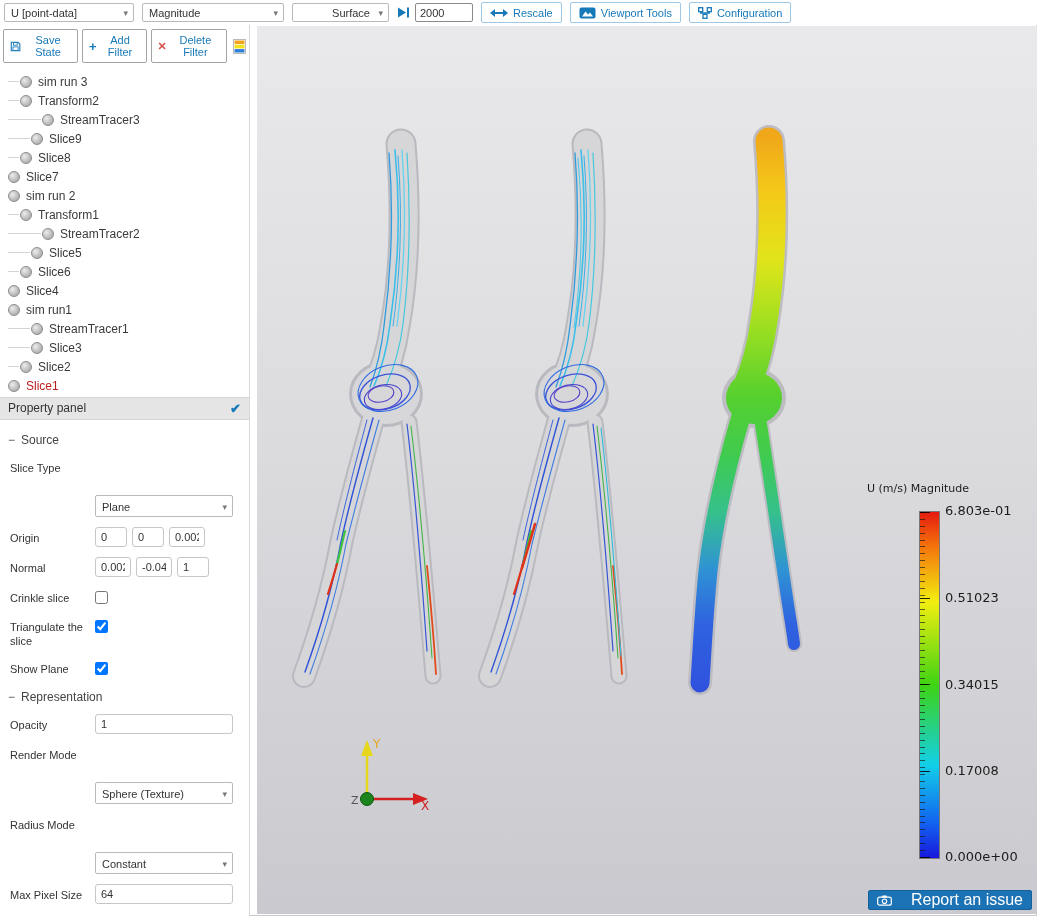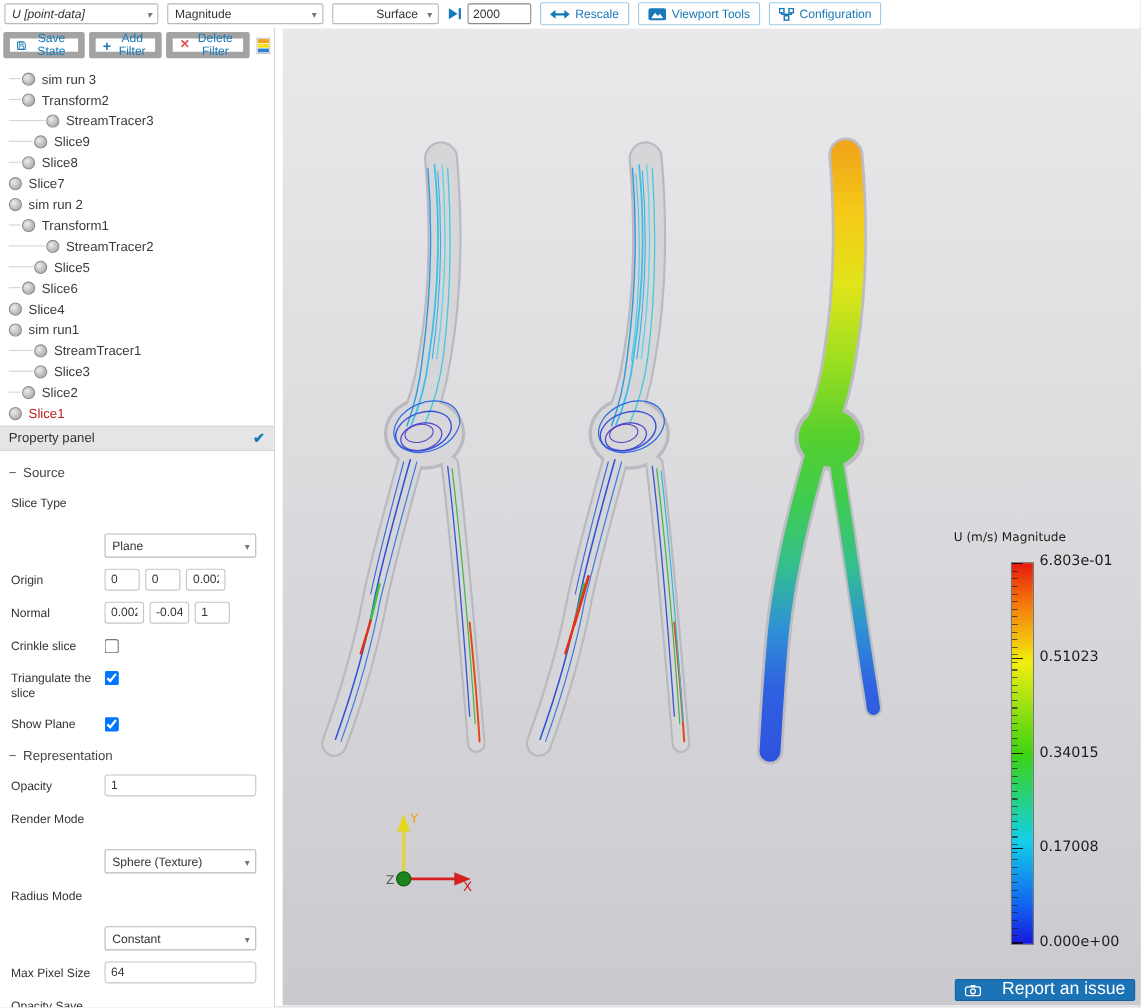--- a/index.html
+++ b/index.html
@@ -3,32 +3,32 @@
 <meta charset="utf-8">
 <style>
   html,body{margin:0;padding:0;background:#fff;}
   body{width:1037px;height:916px;overflow:hidden;font-family:"Liberation Sans",sans-serif;}
   .app{position:relative;width:1037px;height:916px;background:#fff;outline:1px solid #c9c9c9;outline-offset:-1px;}
 
   
   .toolbar{position:absolute;left:0;top:0;width:100%;height:25px;background:#fff;display:flex;align-items:center;gap:8px;padding-left:4px;box-sizing:border-box;z-index:5;}
   .fselect{position:relative;height:19px;line-height:19px;border:1px solid #b9b9b9;border-radius:2px;background:#fff;font-size:11px;color:#333;padding:0 18px 0 6px;box-sizing:border-box;white-space:nowrap;overflow:hidden;}
   .fselect::after{content:"▾";position:absolute;right:5px;top:0;color:#777;font-size:9px;}
-  .tb-sel-1{width:140px;font-style:italic;}
+  .tb-sel-1{width:130px;}
   .tb-sel-2{width:142px;}
   .tb-sel-3{width:97px;text-align:right;}
   .tb-btn{height:21px;display:flex;align-items:center;gap:5px;border:1px solid #9ec9e6;border-radius:2px;background:#fff;color:#1779b8;font-size:11px;padding:0 8px;cursor:pointer;font-family:inherit;}
   .play-wrap{display:flex;align-items:center;gap:5px;}
   .play-ico{display:flex;align-items:center;cursor:pointer;}
   .frame-input{width:48px;height:17px;border:1px solid #8a8a8a;border-radius:2px;font-size:11px;padding:0 4px;color:#333;font-family:inherit;}
 
   
   .sidebar{position:absolute;left:0;top:25px;bottom:0;width:250px;background:#fff;border-right:1px solid #d8d8d8;box-sizing:border-box;overflow:hidden;}
   .pipe-btns{display:flex;align-items:center;gap:4px;padding:4px 3px 3px 3px;}
-  .pipe-btn{height:24px;display:flex;align-items:center;gap:4px;border:6px solid #a3a3a3;border-radius:2px;background:#fff;color:#1779b8;font-size:11px;padding:0 6px;cursor:pointer;font-family:inherit;}
+  .pipe-btn{height:34px;display:flex;align-items:center;gap:4px;border:1px solid #a3a3a3;border-radius:2px;background:#fff;color:#1779b8;font-size:11px;padding:0 6px;cursor:pointer;font-family:inherit;}
   .plus-glyph{font-weight:bold;font-size:13px;line-height:1;color:#1779b8;}
   .x-glyph{font-weight:bold;font-size:11px;line-height:1;color:#d9534f;}
   .palette{margin-left:2px;cursor:pointer;display:flex;}
 
   .tree{padding:6px 0 2px 0;height:323px;overflow:hidden;}
   .tree-row{display:flex;align-items:center;height:19px;padding-left:8px;font-size:12px;color:#3a3a3a;cursor:pointer;position:relative;}
   .tree-row .guide{height:1px;background:#d4d4d4;flex:none;margin-right:1px;}
   .tree-row .eye{flex:none;width:10px;height:10px;border-radius:50%;background:radial-gradient(circle at 35% 35%, #ececec, #9a9a9a);border:1px solid #8c8c8c;margin-right:6px;box-sizing:content-box;}
   .tree-row.selected .lbl{color:#b91c1c;}
 

